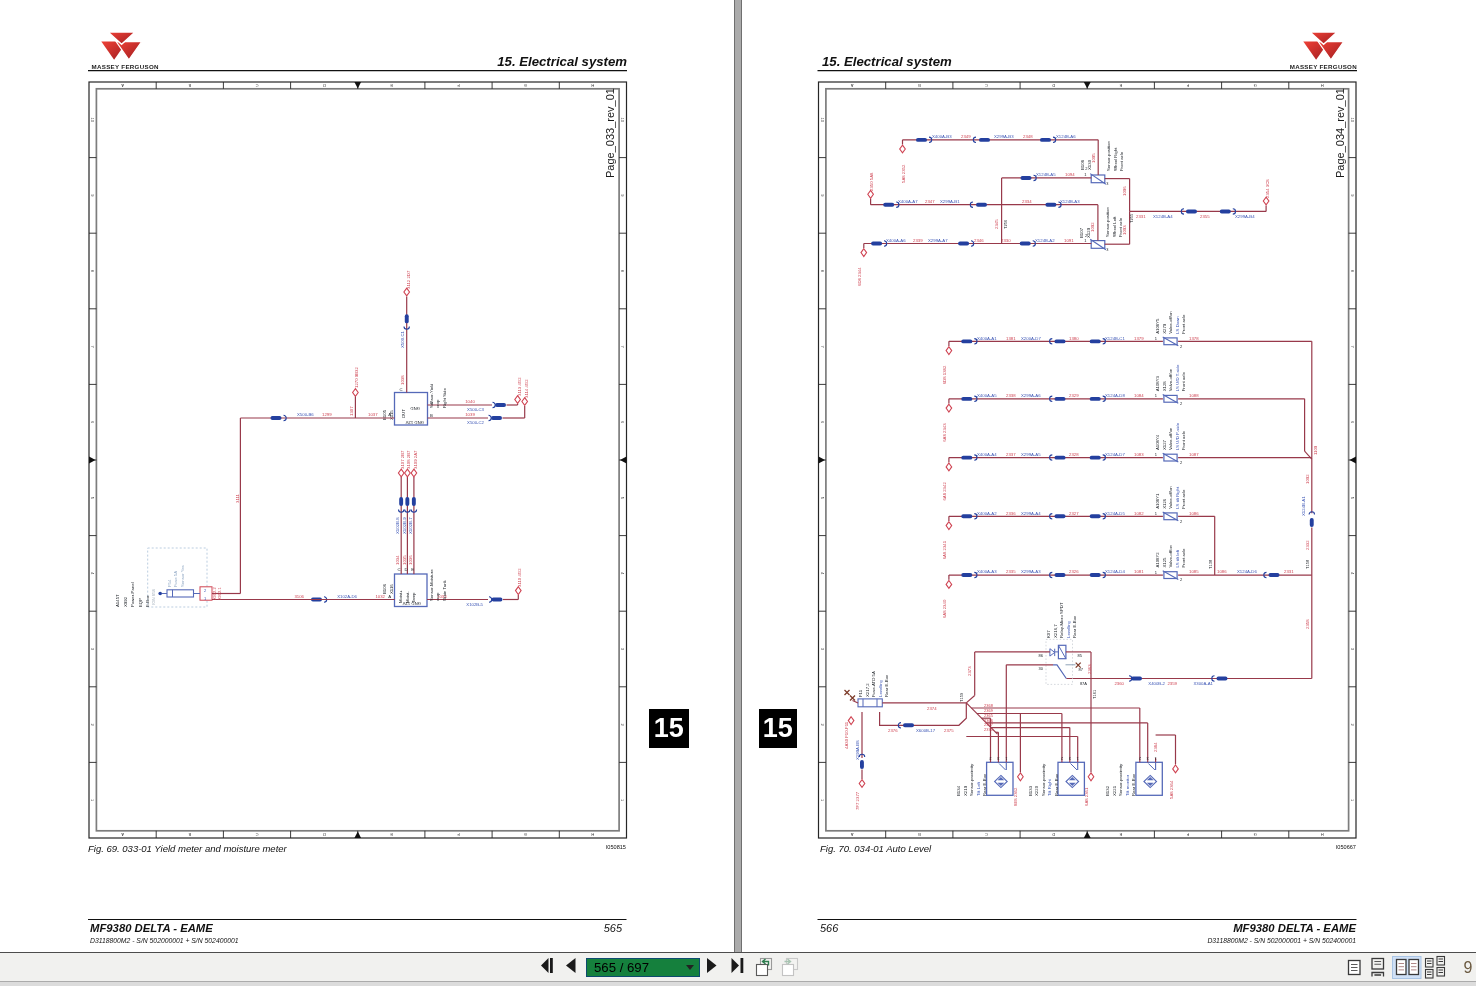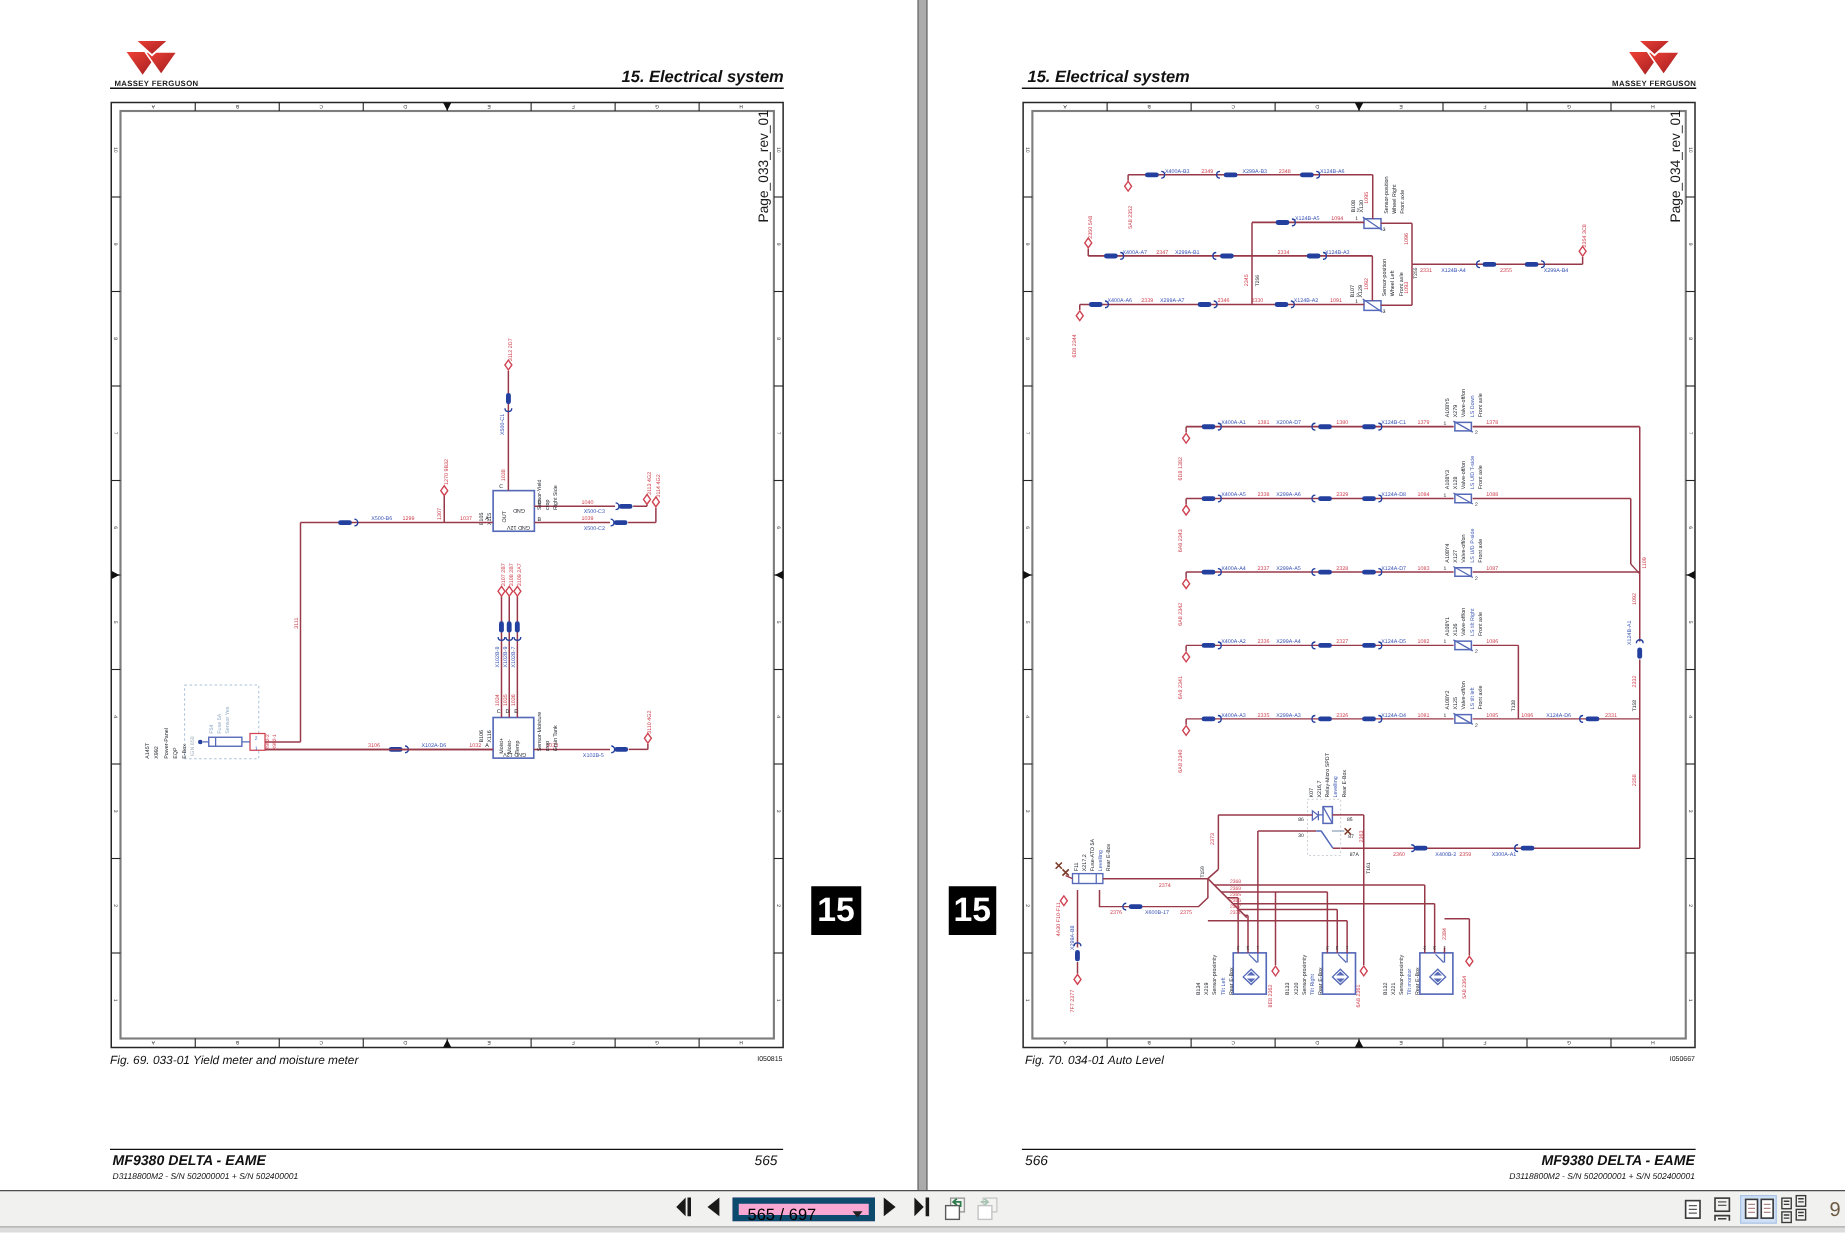--- a/index.html
+++ b/index.html
@@ -1,20 +1,20 @@
 <!DOCTYPE html>
 <html><head><meta charset="utf-8"><style>
 html,body{margin:0;padding:0;width:1476px;height:986px;background:#fff;overflow:hidden;font-family:"Liberation Sans",sans-serif;}
 .abs{position:absolute;}
 #divider{position:absolute;left:733.5px;top:0;width:8px;height:952px;background:#ababab;border-left:1.3px solid #6f6f6f;border-right:1.3px solid #6f6f6f;box-sizing:border-box;}
 #tab15L{position:absolute;left:648.5px;top:709px;width:40.5px;height:38.5px;background:#000;color:#fff;font-weight:bold;font-size:27px;text-align:center;line-height:38.5px;font-family:"Liberation Sans",sans-serif;}
 #tab15R{position:absolute;left:758.5px;top:709px;width:38.5px;height:38.5px;background:#000;color:#fff;font-weight:bold;font-size:27px;text-align:center;line-height:38.5px;font-family:"Liberation Sans",sans-serif;}
 #toolbar{position:absolute;left:0;top:952px;width:1476px;height:29px;background:#f1f1ef;border-top:1.5px solid #4d4d4d;box-sizing:border-box;}
 #statusbar{position:absolute;left:0;top:981px;width:1476px;height:5px;background:#dcdcdc;border-top:1px solid #ababab;box-sizing:border-box;}
-#pagebox{position:absolute;left:586px;top:957.5px;width:114px;height:19px;background:#f9a8d4;border:5px solid #0c4a6e;box-sizing:border-box;font-size:13.2px;color:#000;line-height:17px;padding-left:7px;font-family:"Liberation Sans",sans-serif;}
+#pagebox{position:absolute;left:586px;top:957.5px;width:114px;height:19px;background:#15803d;border:1px solid #0c4a6e;box-sizing:border-box;font-size:13.2px;color:#000;line-height:17px;padding-left:7px;font-family:"Liberation Sans",sans-serif;}
 #caret{position:absolute;right:5px;top:6px;width:0;height:0;border-left:4px solid transparent;border-right:4px solid transparent;border-top:5px solid #222;}
 </style></head>
 <body>
 <svg class="abs" style="left:0;top:0" width="1476" height="952" viewBox="0 0 1476 952">
 <defs>
       <linearGradient id="g101" x1="0" y1="0" x2="1" y2="1">
         <stop offset="0" stop-color="#ef4136"></stop>
         <stop offset="1" stop-color="#9e1c20"></stop>
       </linearGradient>
     </defs>

